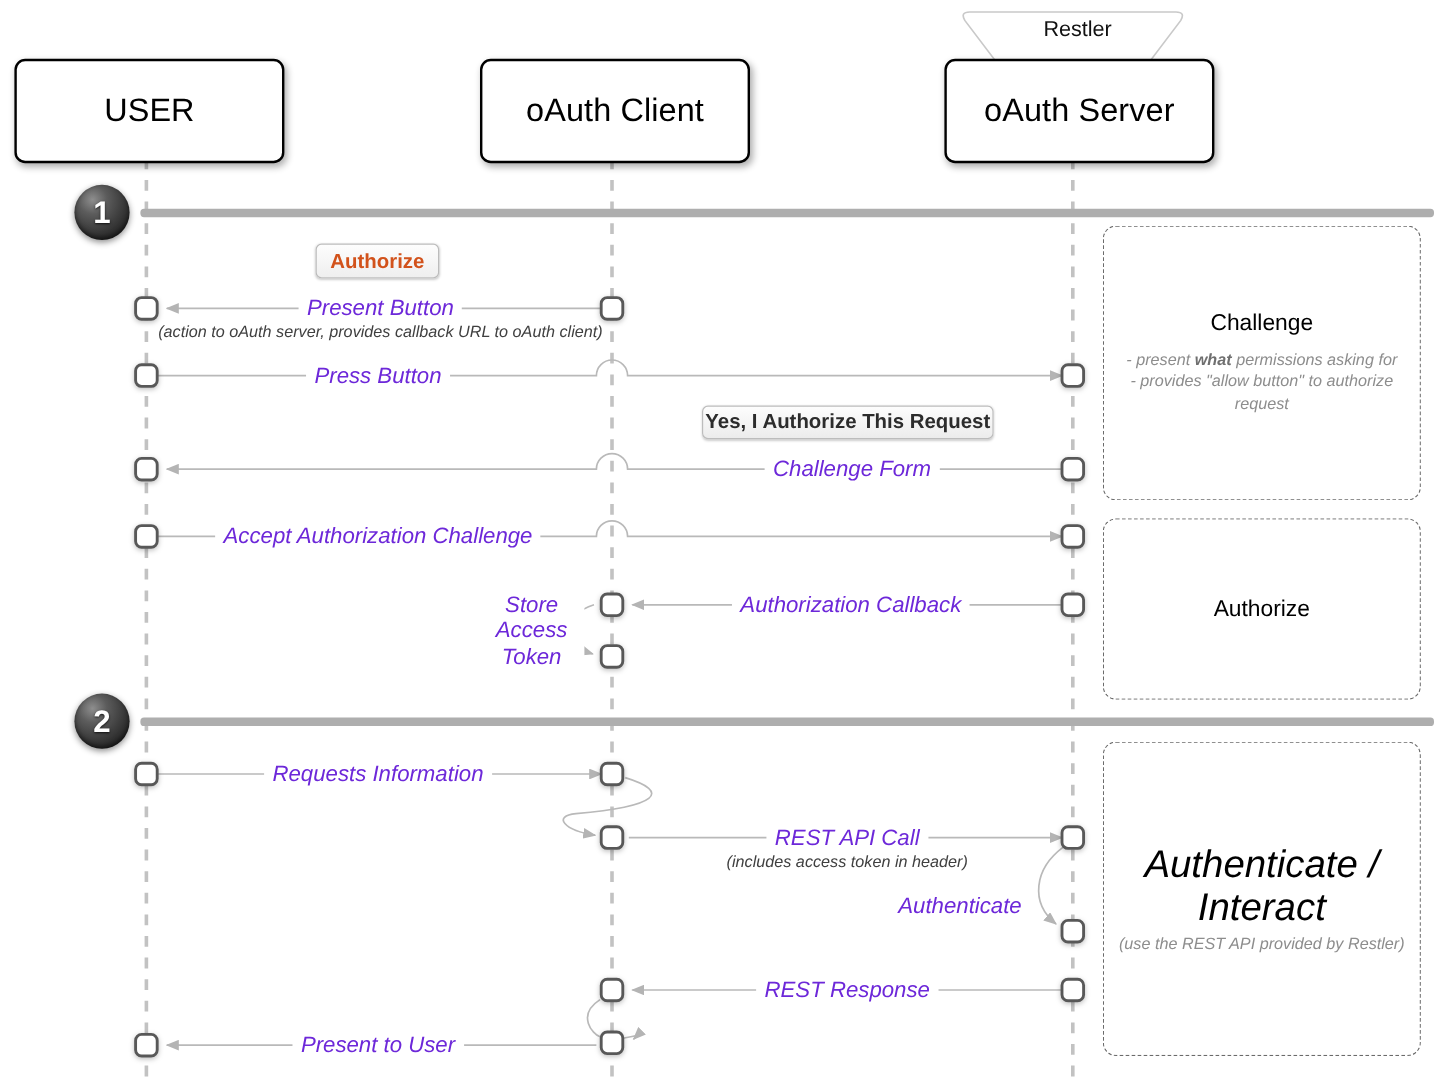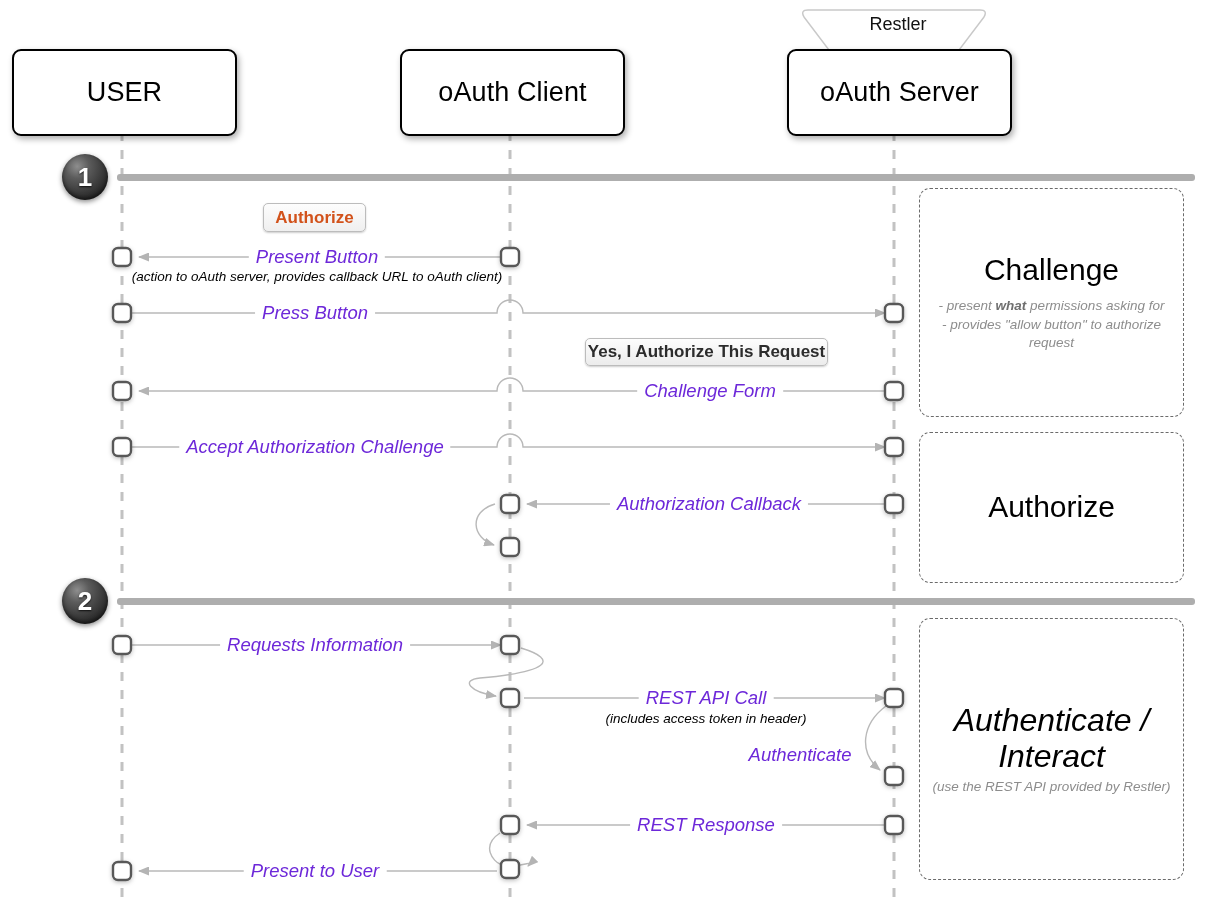--- a/index.html
+++ b/index.html
@@ -26,21 +26,21 @@
     color:#fff;font-size:26px;font-weight:bold;
     text-shadow:0 1px 2px rgba(0,0,0,.8);
   }
   
   .note-box{
     position:absolute;border:1.6px dashed #6b6b6b;border-radius:11px;
     background:#ffffff;display:flex;flex-direction:column;
     align-items:center;justify-content:center;text-align:center;
     padding:0 12px;box-sizing:border-box;
   }
-  .note-title{font-size:30px;color:#000;line-height:1.15;}
+  .note-title{font-size:19px;color:#000;line-height:1.15;}
   .note-sub{font-size:13.5px;color:#8d8d8d;font-style:italic;line-height:1.35;margin-top:10px;}
   .note-sub b{color:#6f6f6f;font-style:italic;}
 
   
   .ui-btn{
     position:absolute;border:1px solid #bcbcbc;border-radius:5px;
     background:linear-gradient(#fdfdfd,#ececec);
     box-shadow:0 1px 2px rgba(0,0,0,.20);
     display:flex;align-items:center;justify-content:center;
     font-size:17px;font-weight:bold;box-sizing:border-box;
@@ -50,21 +50,21 @@
   .ui-btn.dark{color:#2c2c2c;}
 
   
   .msg-label{
     position:absolute;transform:translate(-50%,-50%);
     font-style:italic;color:#6d28d9;white-space:nowrap;
     font-size:18.5px;background:#ffffff;padding:0 7px;line-height:1;
   }
   .msg-sub{
     position:absolute;transform:translate(-50%,-50%);
-    font-style:italic;color:#000000;white-space:nowrap;
+    font-style:italic;color:#404040;white-space:nowrap;
     font-size:13.5px;background:transparent;line-height:1.2;
   }
   .msg-label.stack{white-space:normal;text-align:center;line-height:1.15;}
 </style>
 </head>
 <body>
 
 <div id="stage">
 
   <svg id="canvas" viewBox="0 0 1207 905" xmlns="http://www.w3.org/2000/svg">
@@ -193,20 +193,21 @@
   <div class="msg-sub" style="left:317px;top:277px;">(action to oAuth server, provides callback URL to oAuth client)</div>
 
   <div class="msg-label" style="left:315px;top:313px;">Press Button</div>
 
   <div class="msg-label" style="left:710px;top:391px;">Challenge Form</div>
 
   <div class="msg-label" style="left:315px;top:447px;">Accept Authorization Challenge</div>
 
   <div class="msg-label" style="left:709px;top:504px;">Authorization Callback</div>
 
+  <div class="msg-label stack" style="left:443px;top:525px;width:74px;">Store Access Token</div>
 
   <div class="msg-label" style="left:315px;top:645px;">Requests Information</div>
 
   <div class="msg-label" style="left:706px;top:698px;">REST API Call</div>
   <div class="msg-sub" style="left:706px;top:719px;">(includes access token in header)</div>
 
   <div class="msg-label" style="left:800px;top:755px;">Authenticate</div>
 
   <div class="msg-label" style="left:706px;top:825px;">REST Response</div>
 

